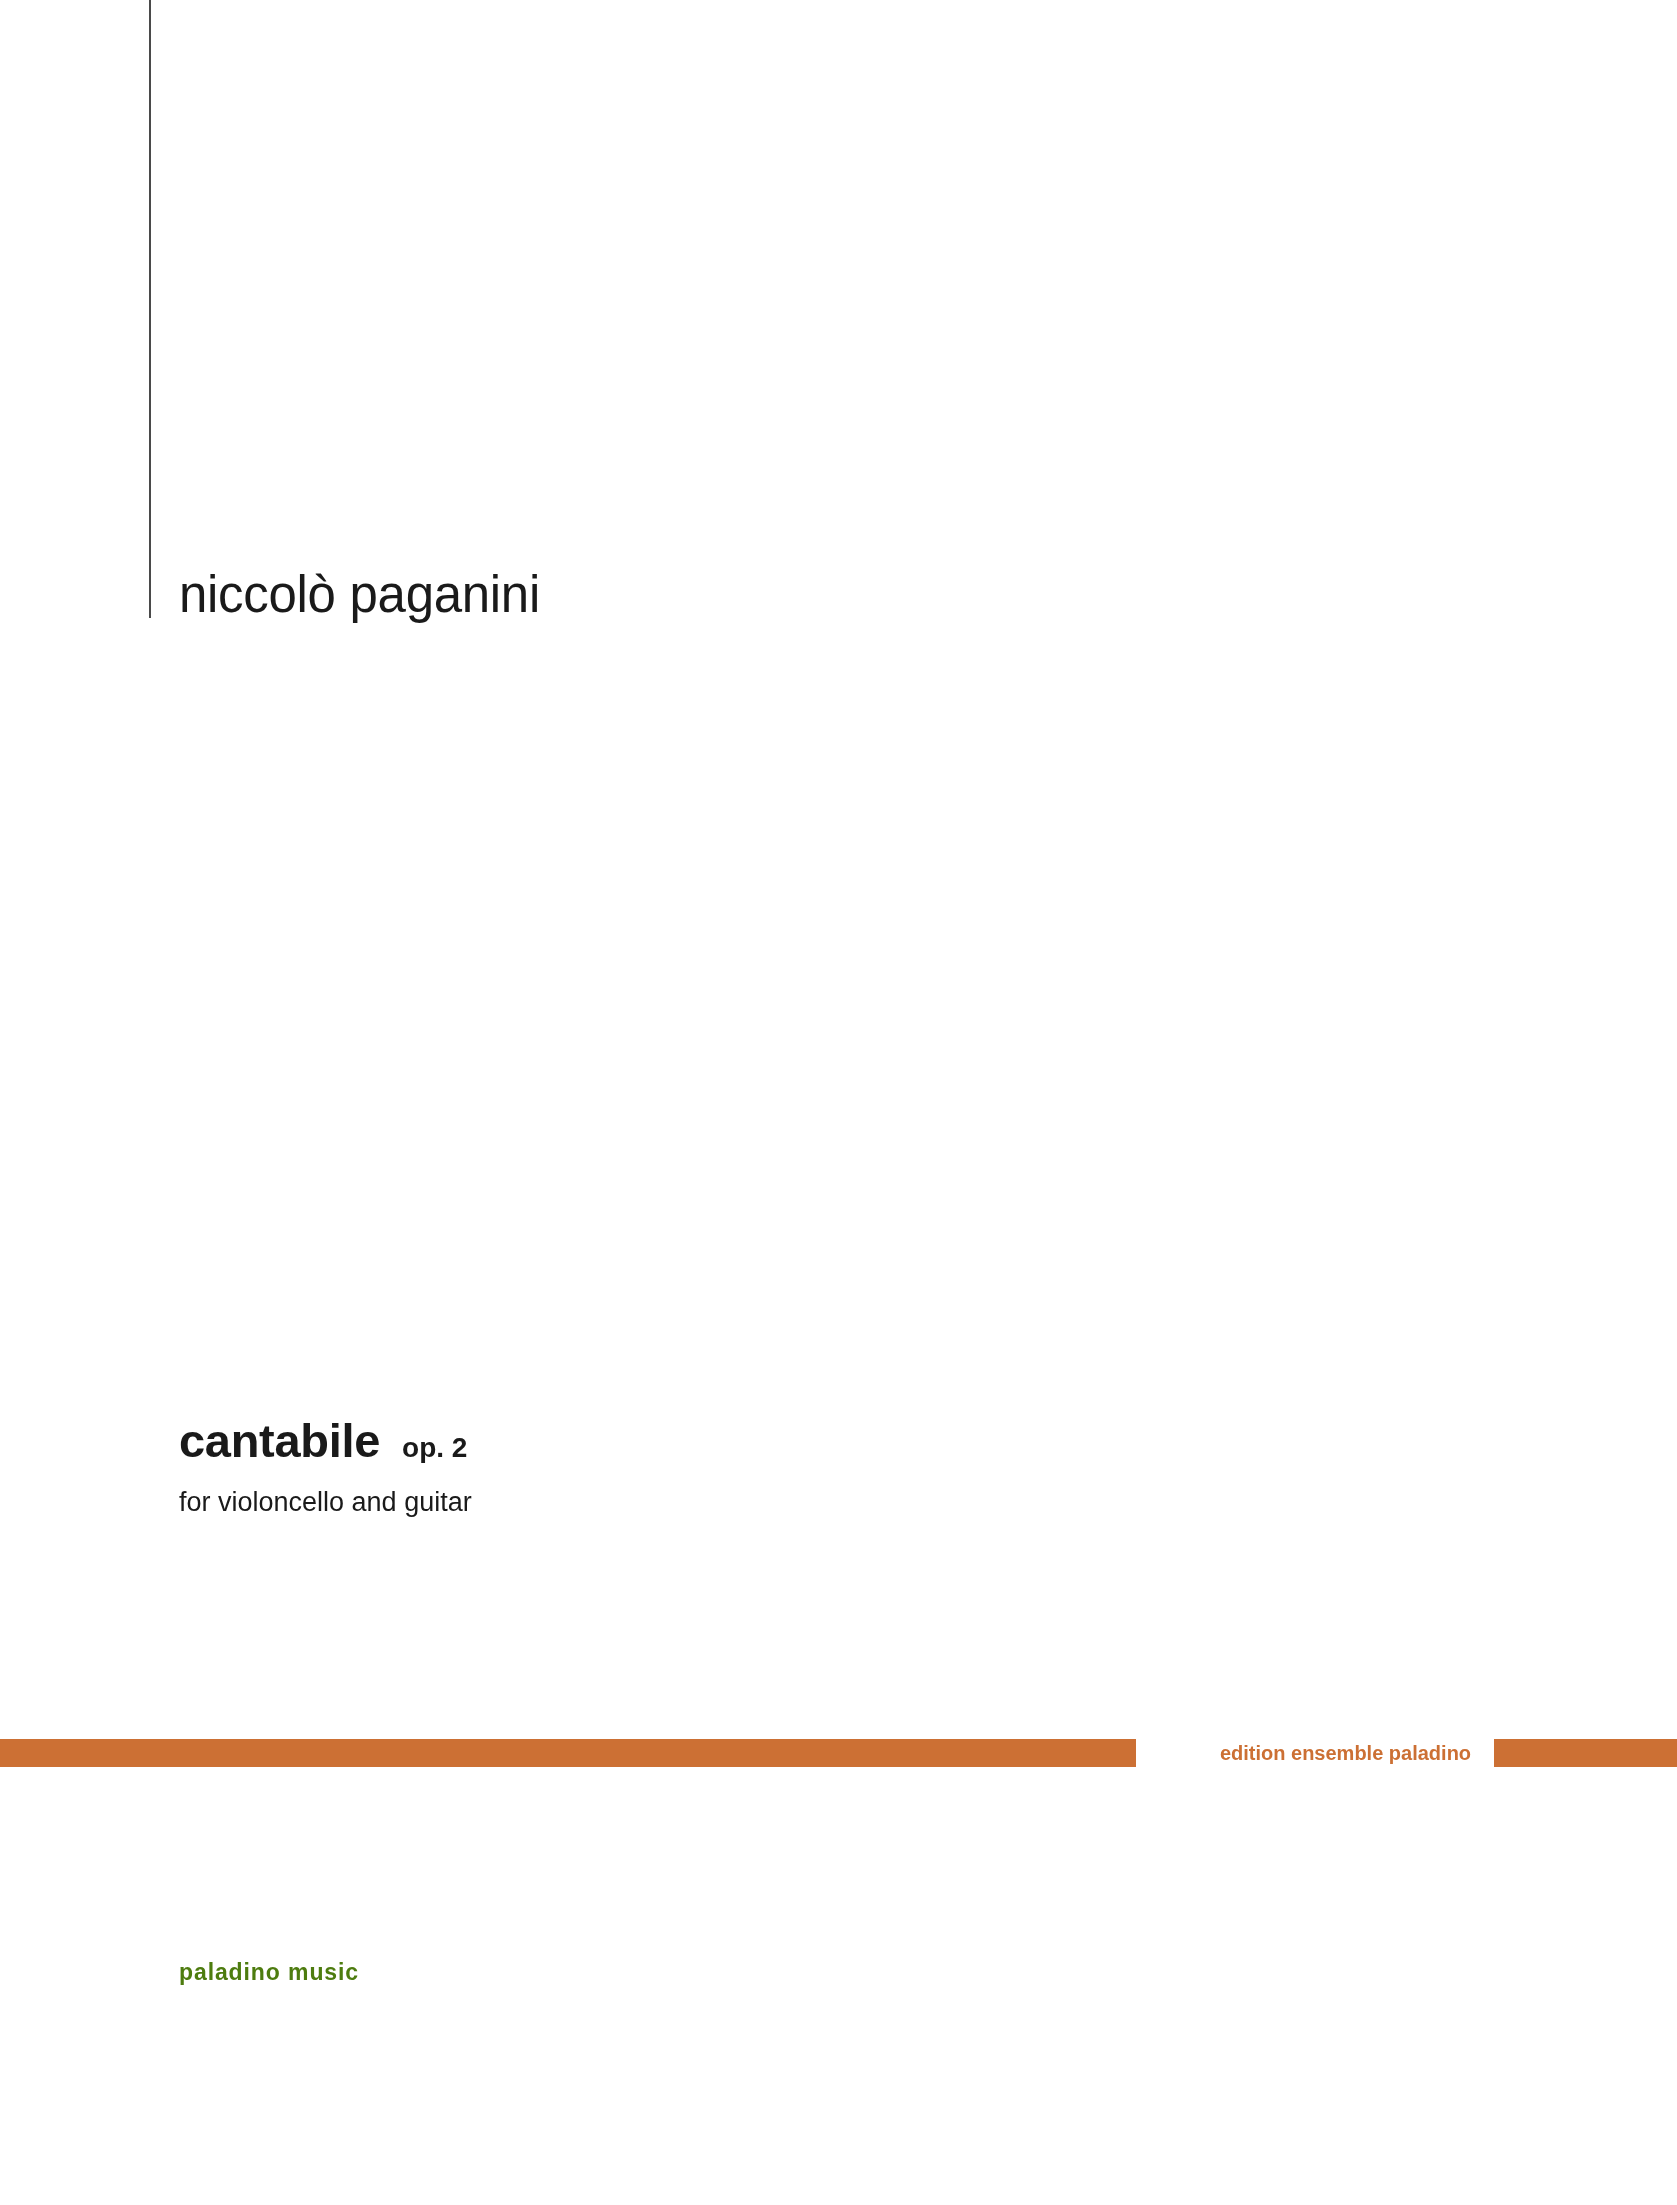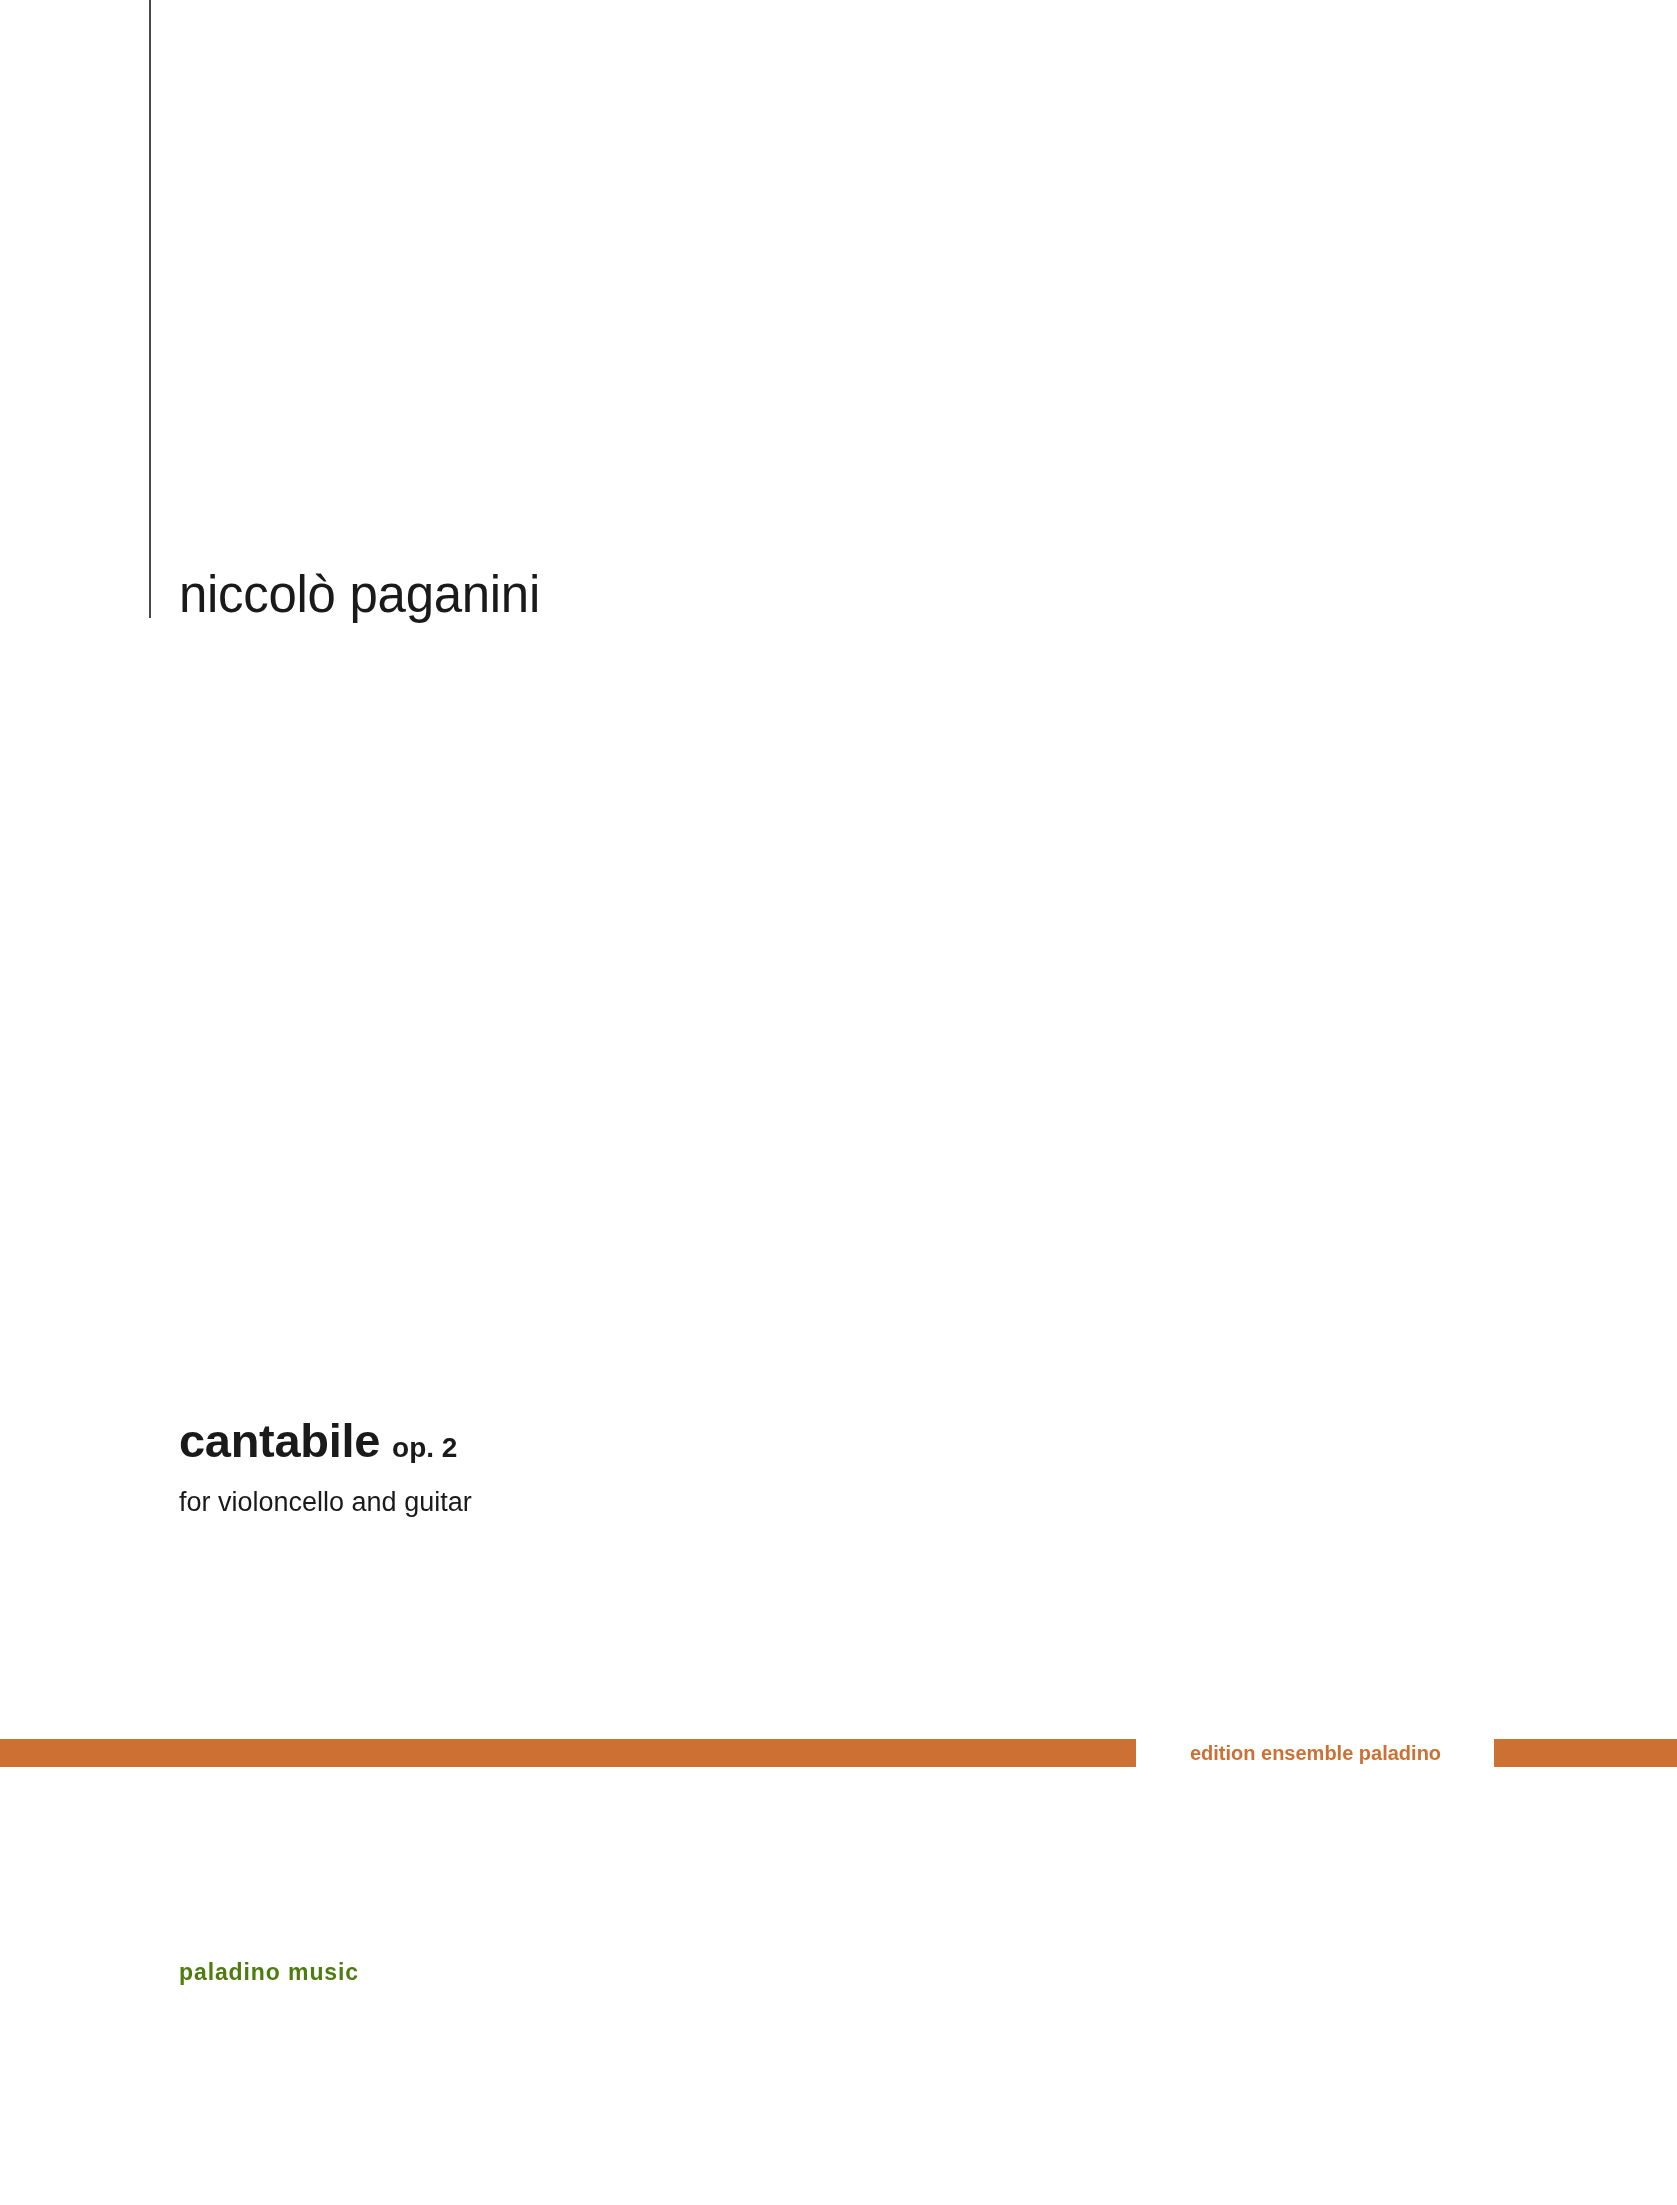--- a/index.html
+++ b/index.html
@@ -46,21 +46,21 @@
   
   .title-block {
     position: absolute;
     left: 179px;
     top: 1417px;
     white-space: nowrap;
   }
   .title-line {
     display: flex;
     align-items: baseline;
-    gap: 12px;
+    gap: 22px;
   }
   .work-title {
     font-size: 47px;
     font-weight: bold;
     color: #1a1a1a;
     letter-spacing: -0.3px;
     line-height: 1;
   }
   .opus {
     font-size: 28px;
@@ -107,20 +107,21 @@
     width: 359px;
     height: 28px;
     display: flex;
     align-items: center;
     justify-content: center;
     font-size: 20px;
     font-weight: bold;
     color: #cc7034;
     background: #ffffff;
     white-space: nowrap;
+    padding-left: 30px;
   }
 
   
   .publisher {
     position: absolute;
     left: 179px;
     top: 1959px;
     font-size: 23px;
     font-weight: bold;
     color: #4d7c0f;

